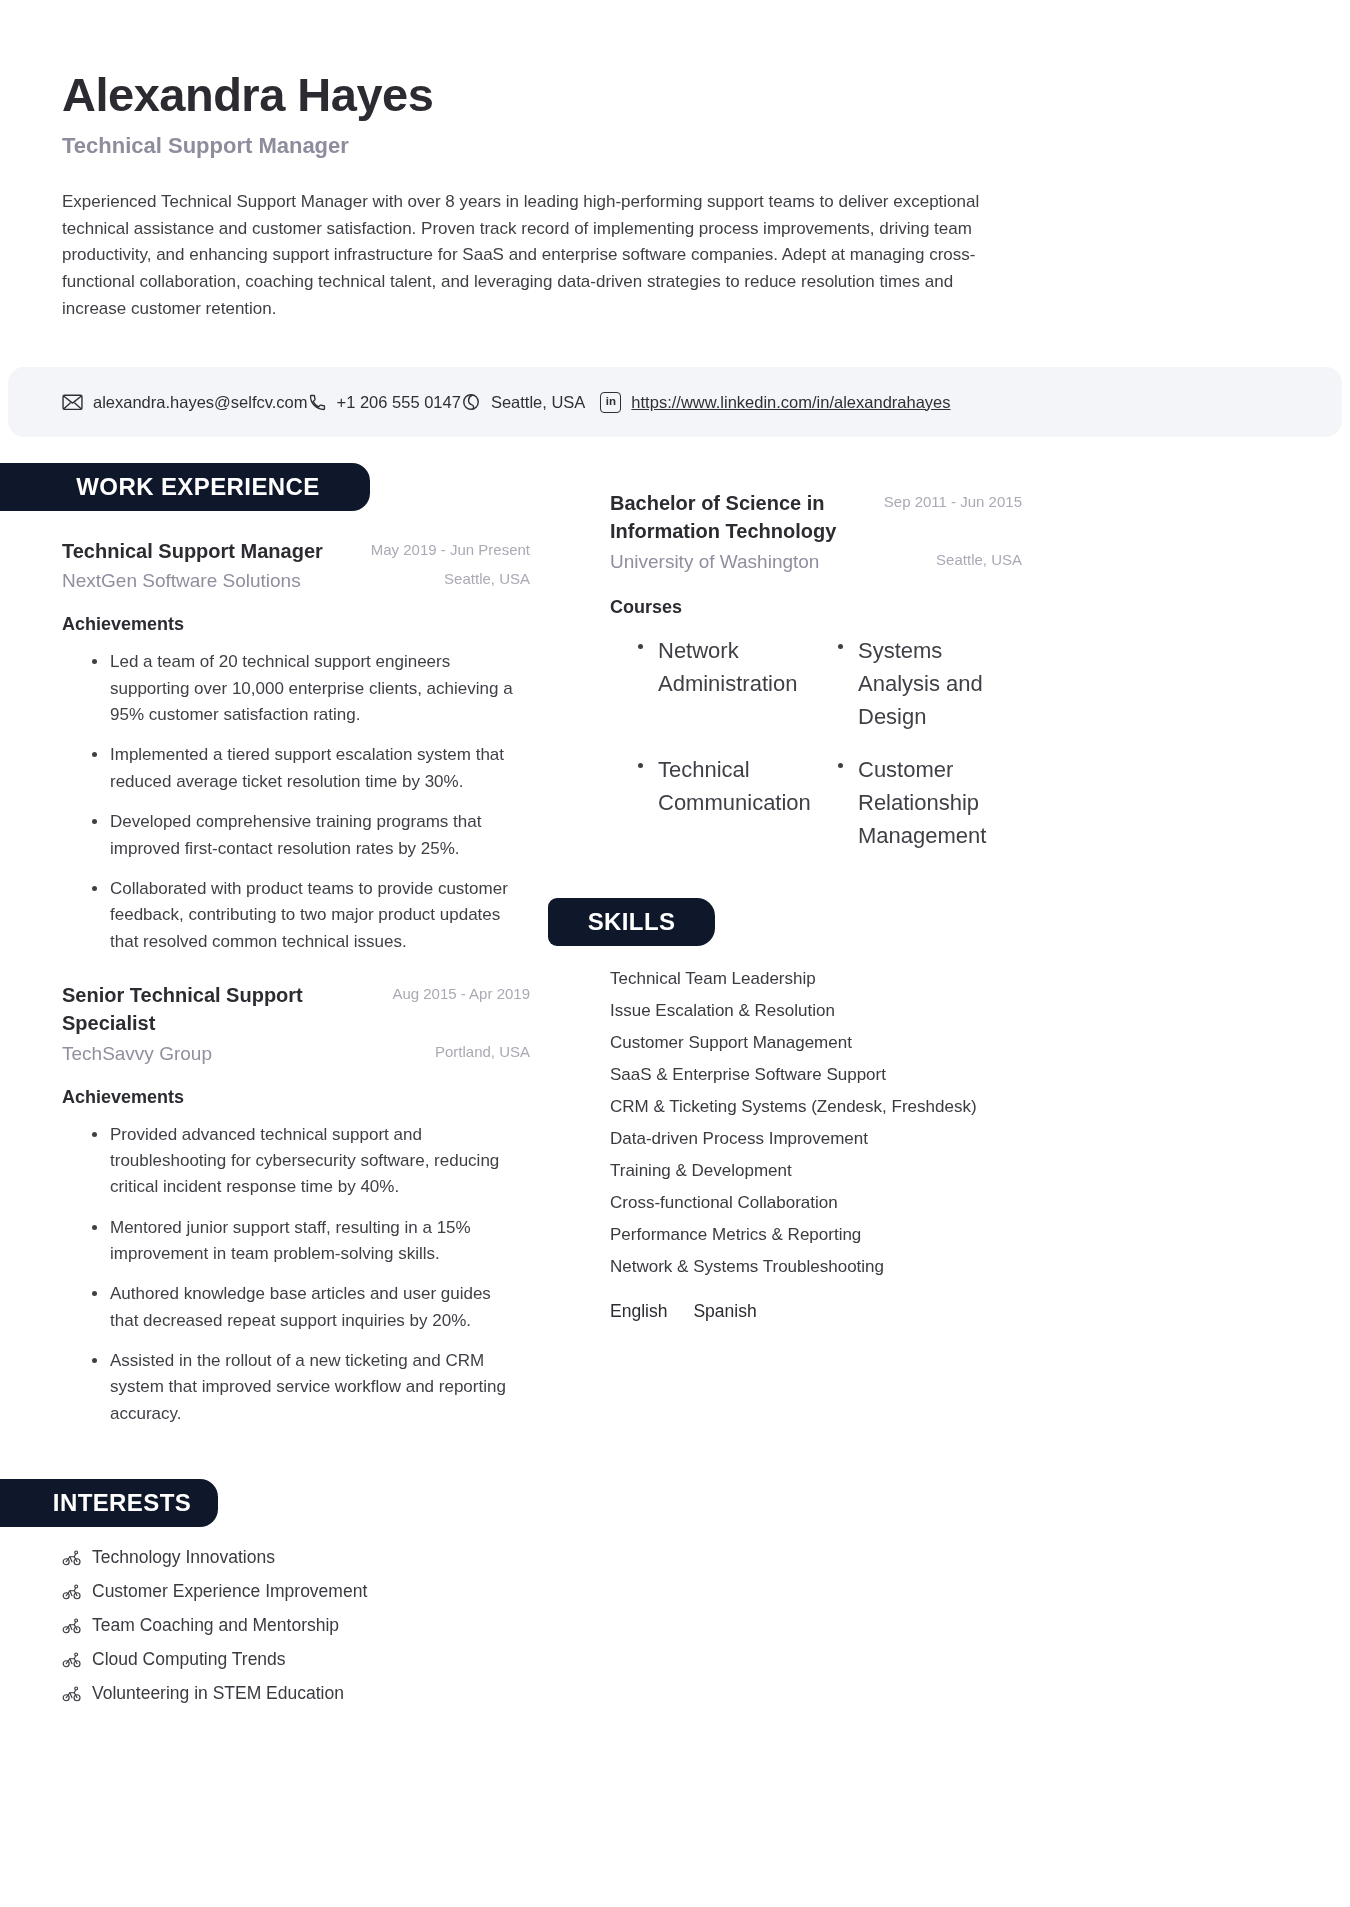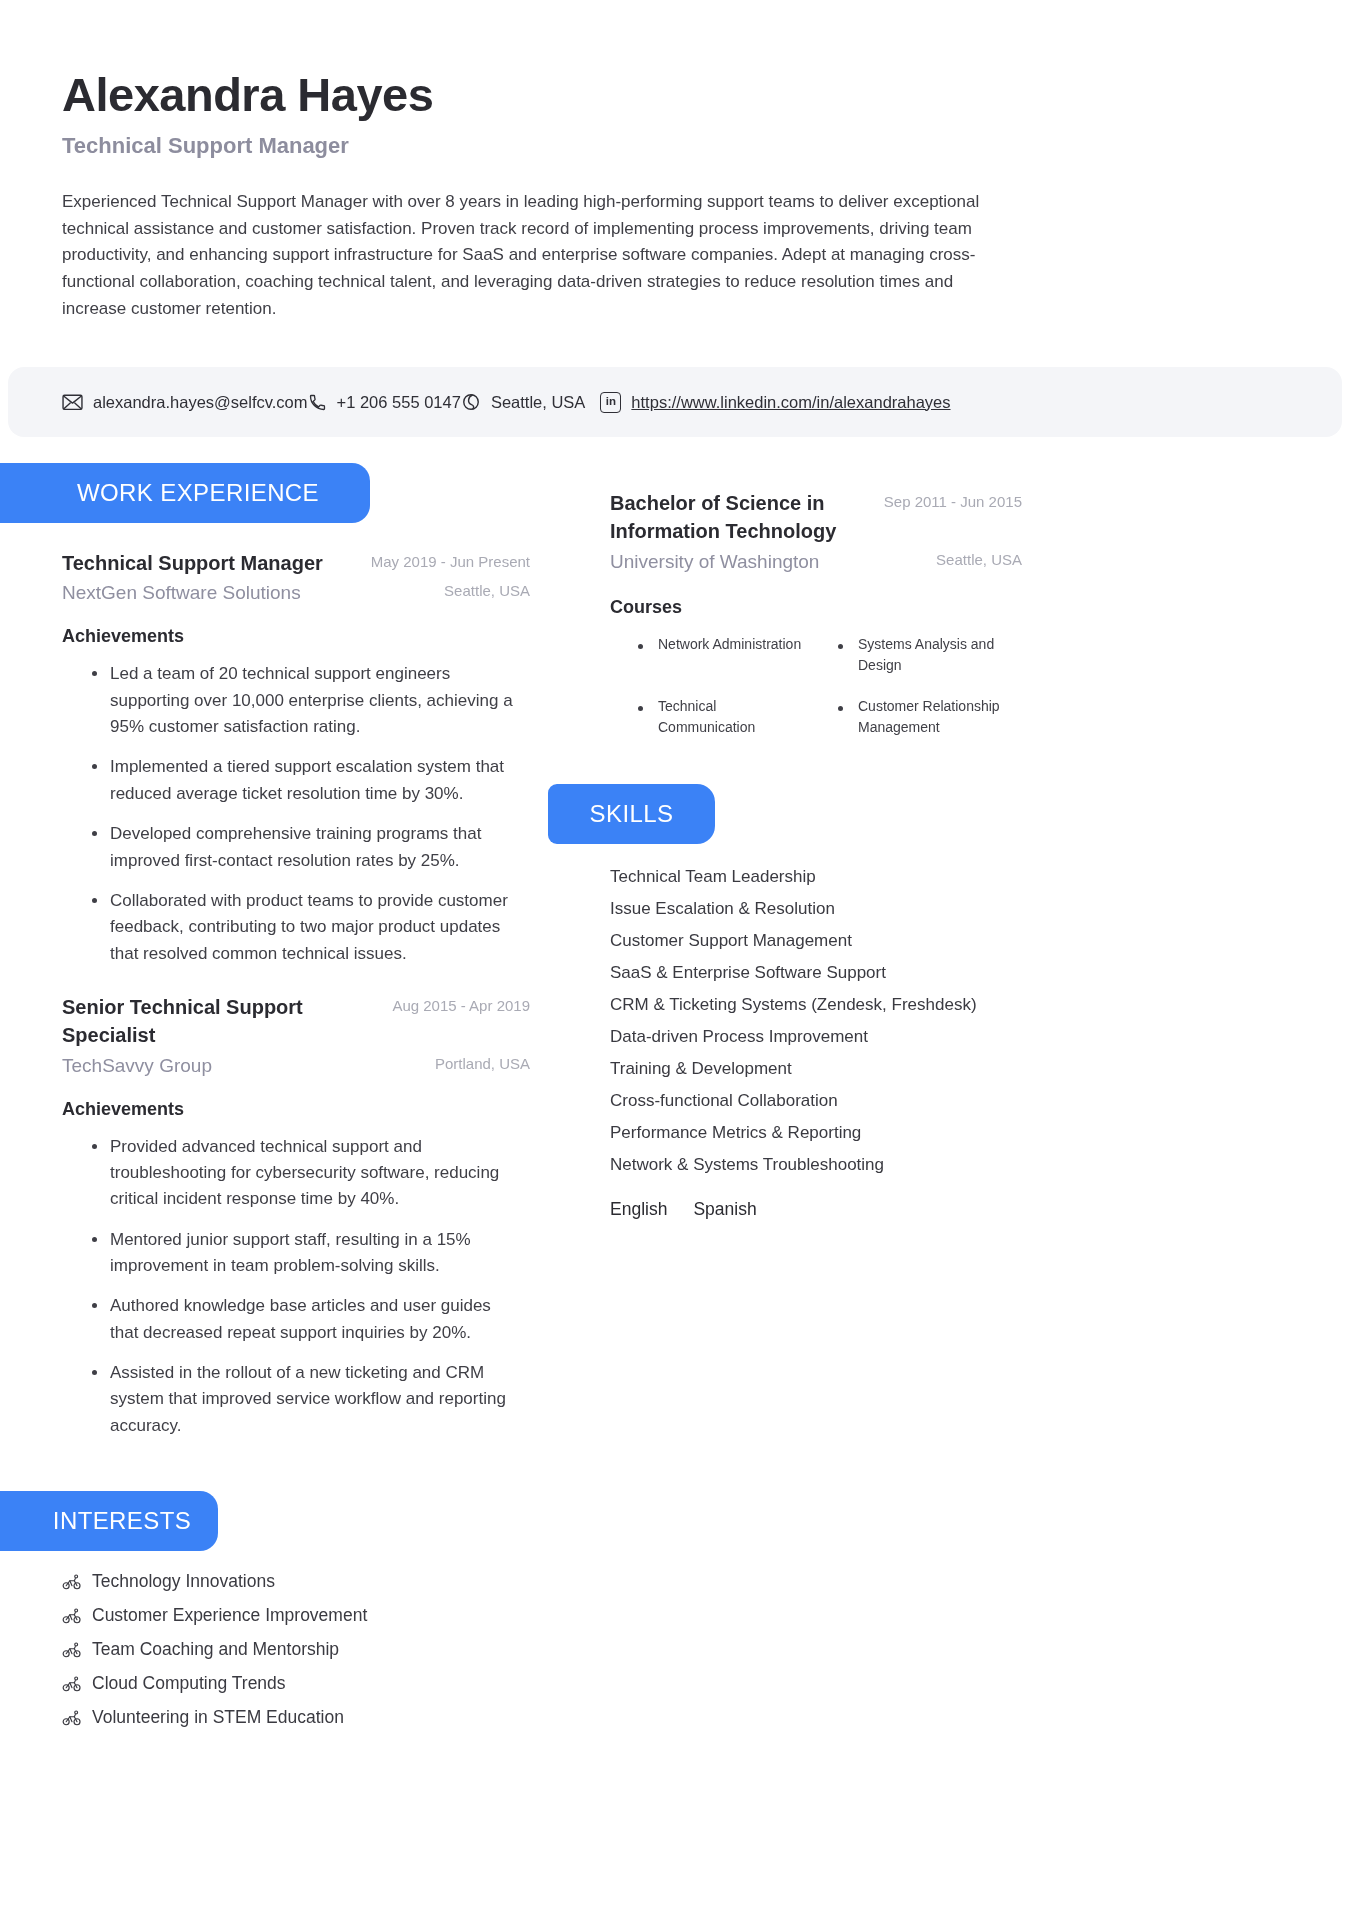--- a/index.html
+++ b/index.html
@@ -25,21 +25,21 @@
   .in-badge{
     display:inline-flex;width:19px;height:19px;border:1.6px solid #2f2f36;border-radius:4px;
     align-items:center;justify-content:center;font-size:11.5px;font-weight:700;line-height:1;margin-left:15px;
   }
   
   .cols{display:flex;margin-top:26px;align-items:flex-start;}
   .col-left{width:548px;flex:none;}
   .col-right{flex:1;min-width:0;}
   
   .badge{
-    background:#3b82f6;color:#ffffff;font-weight:400;height:60px;
+    background:#0f172a;color:#ffffff;font-weight:700;height:48px;
     display:flex;align-items:center;justify-content:center;
     font-size:24px;letter-spacing:0.4px;box-sizing:border-box;
   }
   .badge.bleed{border-radius:0 18px 18px 0;padding-left:26px;}
   .badge.pill{border-radius:9px 18px 18px 9px;}
   .w-work{width:370px;}
   .w-int{width:218px;}
   .w-edu{width:235px;}
   .w-skills{width:167px;}
   .w-lang{width:240px;}
@@ -59,21 +59,21 @@
     position:relative;padding-left:48px;margin-top:14px;
     font-size:17px;line-height:1.55;color:#3f3f46;max-width:408px;
   }
   .blist li::before{
     content:"";position:absolute;left:30px;top:10px;width:5px;height:5px;border-radius:50%;background:#3f3f46;
   }
   
   .courses-label{margin-top:24px;font-size:18px;font-weight:700;color:#2b2b31;}
   .cgrid{display:grid;grid-template-columns:200px 1fr;row-gap:20px;margin:16px 0 0 28px;list-style:none;padding:0;}
   .cgrid li{
-    position:relative;padding-left:20px;font-size:14px;line-height:1.5;color:#3f3f46;max-width:152px;
+    position:relative;padding-left:20px;font-size:22px;line-height:1.5;color:#3f3f46;max-width:152px;
   }
   .cgrid li::before{
     content:"";position:absolute;left:0;top:10px;width:5px;height:5px;border-radius:50%;background:#3f3f46;
   }
   
   .skills-badge{margin-top:46px;}
   .skills-list{margin:24px 0 12px 62px;}
   .skill{font-size:17px;color:#3a3a41;margin-top:15px;line-height:1;}
   .skill:first-child{margin-top:0;}
   

